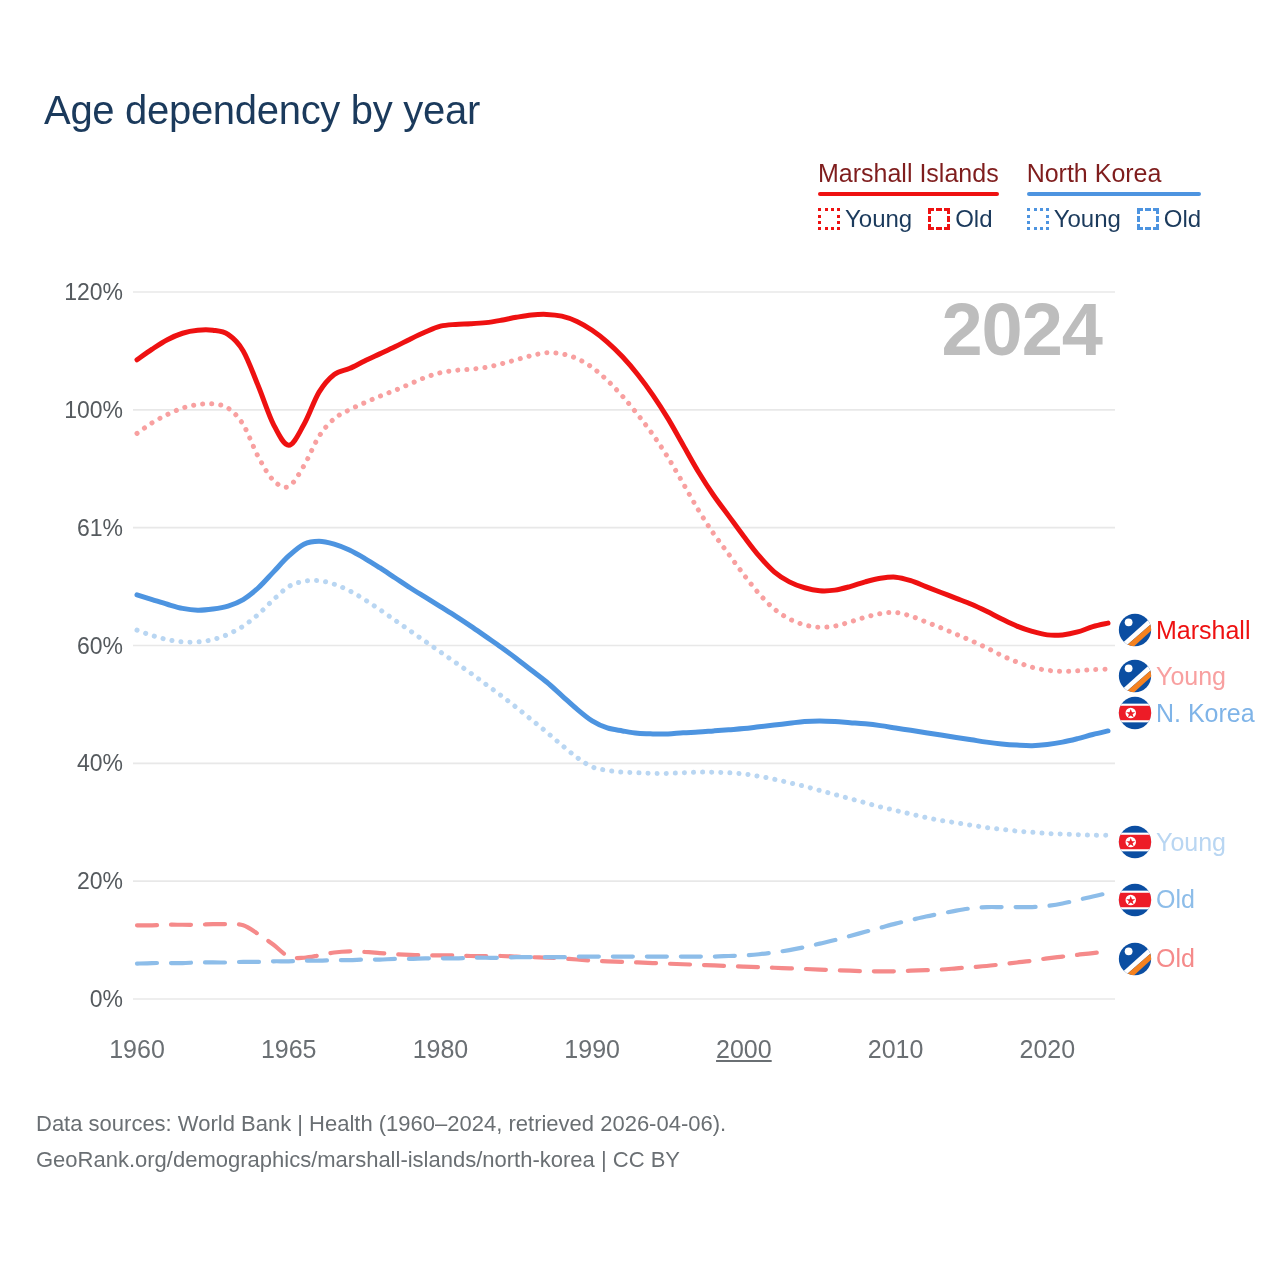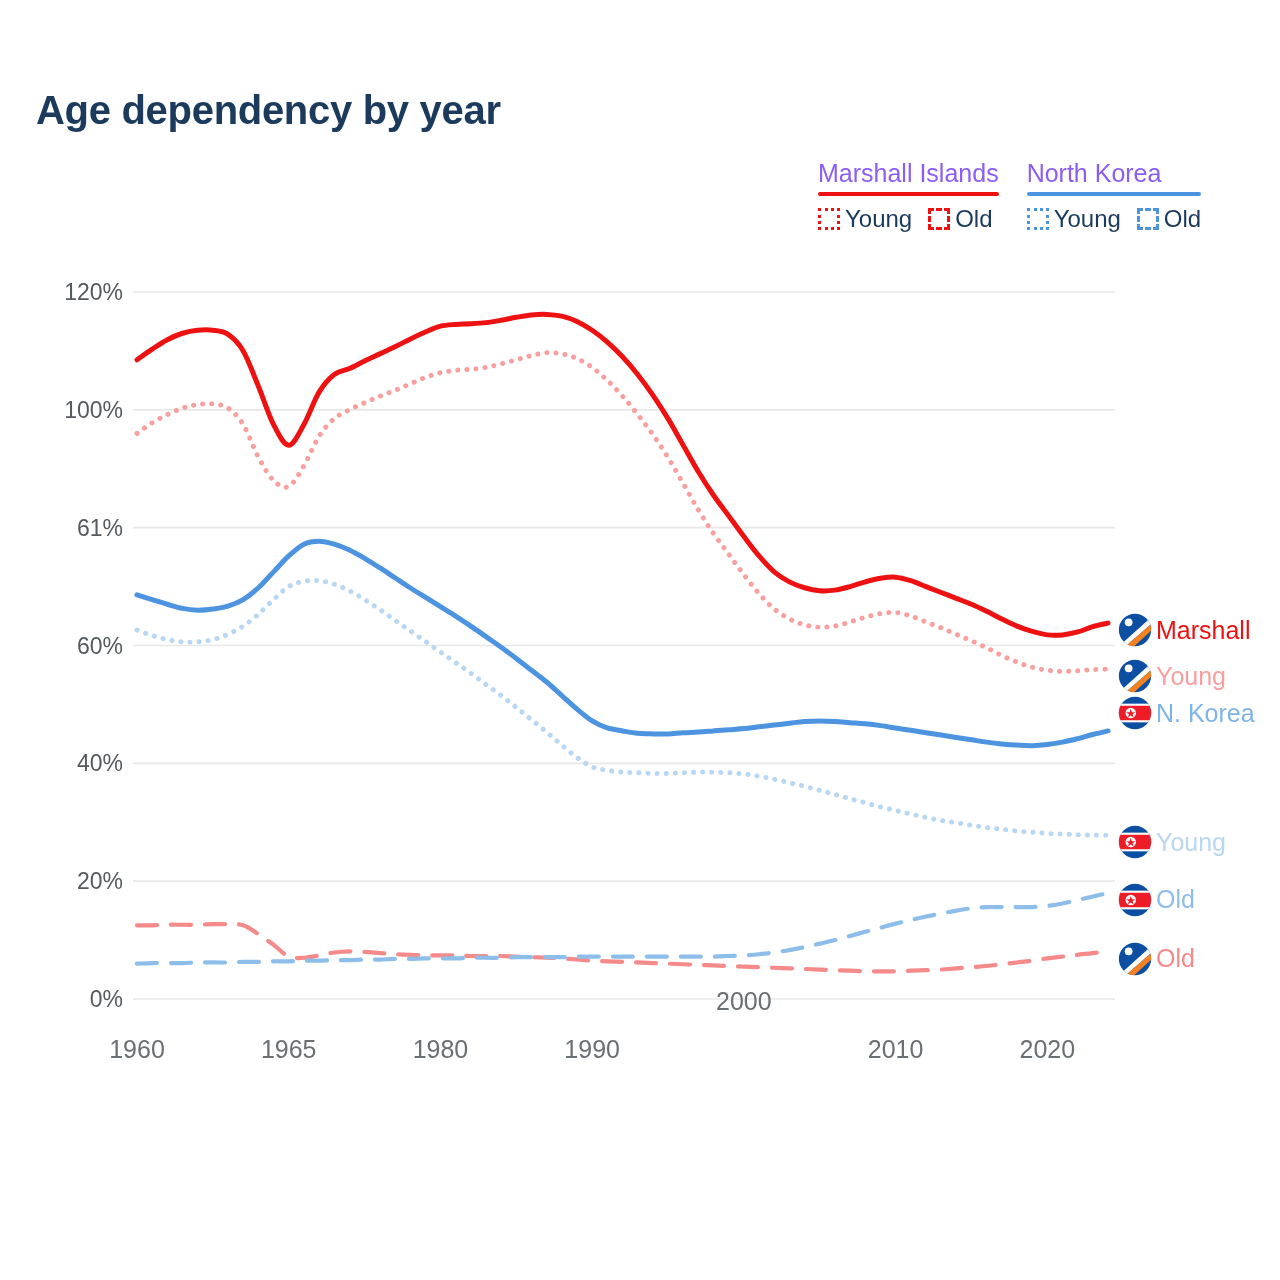--- a/index.html
+++ b/index.html
@@ -14,43 +14,43 @@
   #root {
     position: relative;
     width: 1280px;
     height: 1280px;
     background: #ffffff;
   }
 
   
   .chart-title {
     position: absolute;
-    left: 36px;
+    left: 44px;
     top: 88px;
     font-size: 40px;
-    font-weight: 700;
+    font-weight: 400;
     color: #1b3a5c;
     letter-spacing: -0.3px;
     white-space: nowrap;
   }
 
   
   .legend {
     position: absolute;
     left: 818px;
     top: 160px;
     display: flex;
     flex-direction: row;
     gap: 28px;
     align-items: flex-start;
   }
   .legend-group { display: flex; flex-direction: column; align-items: flex-start; }
   .legend-country {
     font-size: 25px;
-    color: #8b5cf6;
+    color: #7f1d1d;
     white-space: nowrap;
     padding-bottom: 5px;
     line-height: 1.08;
   }
   .legend-rule { height: 4px; width: 100%; border-radius: 2px; }
   .legend-items {
     display: flex;
     flex-direction: row;
     gap: 16px;
     margin-top: 9px;
@@ -164,20 +164,21 @@
           <span class="legend-label">Young</span>
         </div>
         <div class="legend-item">
           <span class="legend-swatch sw-dashed" style="border-color:#4d94e0"></span>
           <span class="legend-label">Old</span>
         </div>
       </div>
     </div>
   </div>
 
+  <div class="watermark-year">2024</div>
 
   <div class="plot-wrap">
     <svg class="plot" width="1280" height="1280" viewBox="0 0 1280 1280">
       <g id="gridlines">
           <line x1="133" x2="1115" y1="999" y2="999" stroke="#e8e8e8" stroke-width="1.6"></line>
           <line x1="133" x2="1115" y1="881.1666666666666" y2="881.1666666666666" stroke="#e8e8e8" stroke-width="1.6"></line>
           <line x1="133" x2="1115" y1="763.3333333333334" y2="763.3333333333334" stroke="#e8e8e8" stroke-width="1.6"></line>
           <line x1="133" x2="1115" y1="645.5" y2="645.5" stroke="#e8e8e8" stroke-width="1.6"></line>
           <line x1="133" x2="1115" y1="527.6666666666667" y2="527.6666666666667" stroke="#e8e8e8" stroke-width="1.6"></line>
           <line x1="133" x2="1115" y1="409.83333333333337" y2="409.83333333333337" stroke="#e8e8e8" stroke-width="1.6"></line>
@@ -202,21 +203,21 @@
       <div class="ytick" style="left: 33px; top: 645.5px;">60%</div>
       <div class="ytick" style="left: 33px; top: 527.667px;">61%</div>
       <div class="ytick" style="left: 33px; top: 409.833px;">100%</div>
       <div class="ytick" style="left: 33px; top: 292px;">120%</div>
     </div>
   <div id="xtick-layer">
       <div class="xtick" style="left: 137px; top: 1035px;">1960</div>
       <div class="xtick" style="left: 288.719px; top: 1035px;">1965</div>
       <div class="xtick" style="left: 440.438px; top: 1035px;">1980</div>
       <div class="xtick" style="left: 592.156px; top: 1035px;">1990</div>
-      <div class="xtick" style="left: 743.875px; top: 987px;">2000</div>
+      <div class="xtick" style="left: 743.875px; top: 1035px; text-decoration: underline;">2000</div>
       <div class="xtick" style="left: 895.594px; top: 1035px;">2010</div>
       <div class="xtick" style="left: 1047.31px; top: 1035px;">2020</div>
     </div>
   <div id="serieslabel-layer">
       <div class="series-label" style="left: 1118px; top: 623.112px;">
         <span class="flag"><svg viewBox="0 0 40 40">
             <defs>
               <clipPath id="mclip">
                 <circle cx="20" cy="20" r="19"></circle>
               </clipPath>
@@ -308,14 +309,18 @@
               <rect width="40" height="40" fill="#0b4ea2"></rect>
               <polygon points="0,40 40,4 40,12 8,40" fill="#ffffff"></polygon>
               <polygon points="8,40 40,12 40,20 18,40" fill="#f58220"></polygon>
               <circle cx="12.5" cy="11" r="4.6" fill="#ffffff"></circle>
             </g>
           </svg></span>
         <span class="txt" style="color: rgb(245, 138, 138);">Old</span>
       </div>
     </div>
 
+  <div class="footer">
+    <div>Data sources: World Bank | Health (1960–2024, retrieved 2026-04-06).</div>
+    <div>GeoRank.org/demographics/marshall-islands/north-korea | CC BY</div>
+  </div>
 
 </div>
 
 </body></html>

